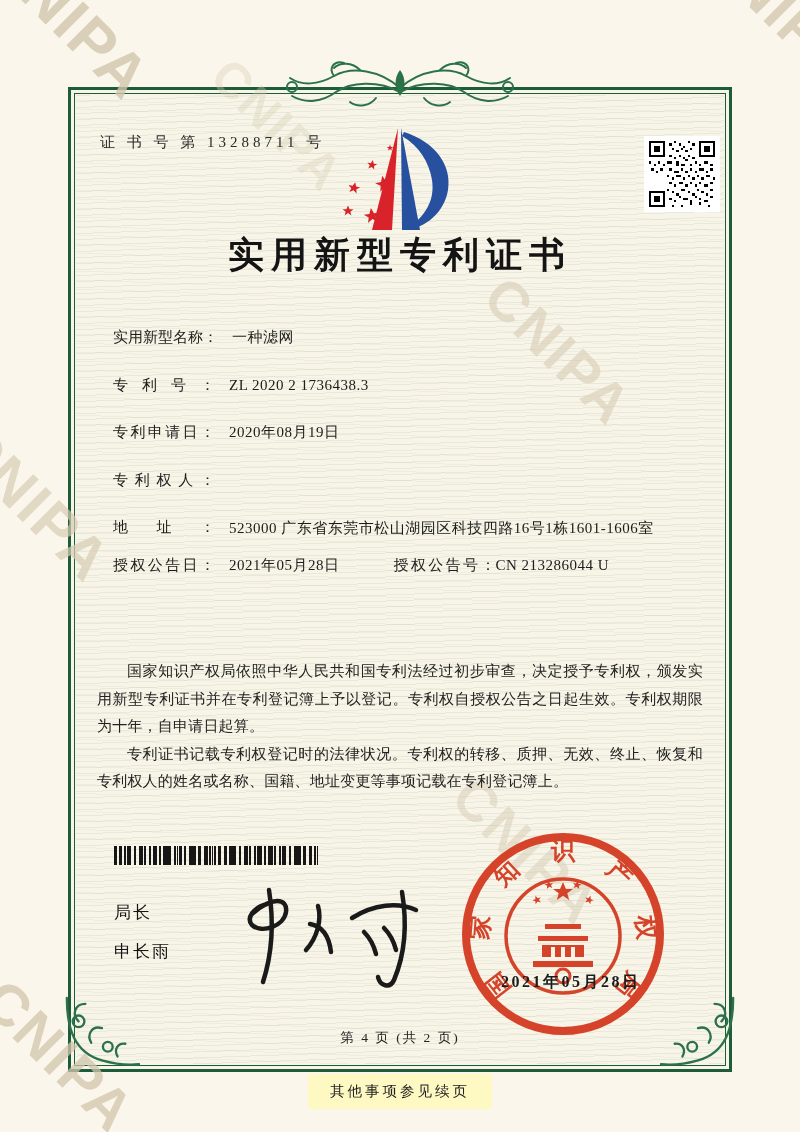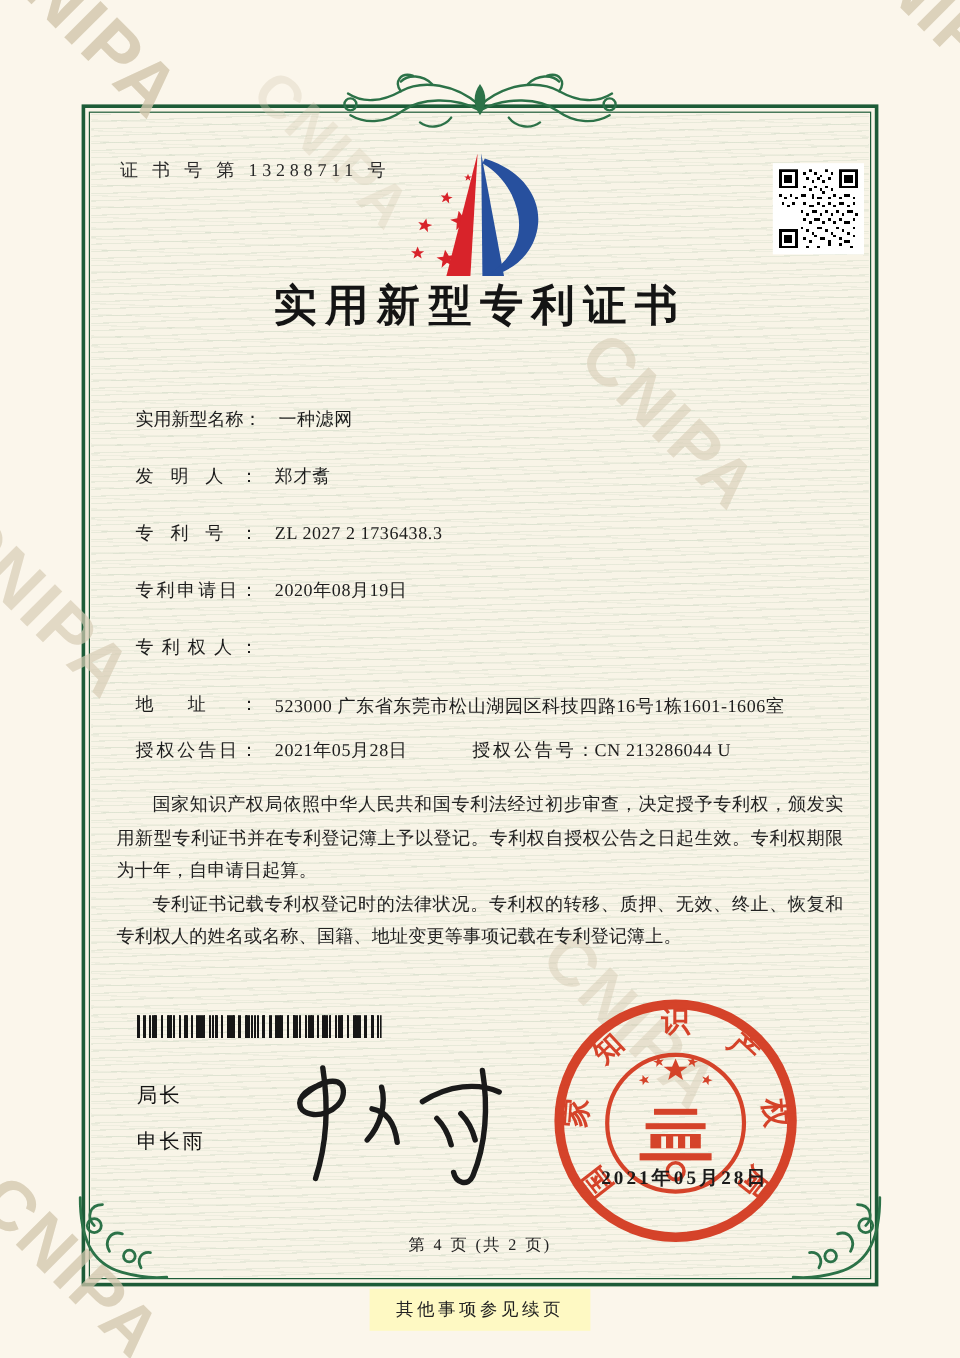--- a/index.html
+++ b/index.html
@@ -26,21 +26,21 @@
   .orn-top{left:280px;top:58px;width:240px;height:60px;}
   .orn-bl{left:58px;top:996px;width:84px;height:78px;}
   .orn-br{left:658px;top:996px;width:84px;height:78px;transform:scaleX(-1);}
   
   .abs{position:absolute;z-index:2;}
   .certno{left:100px;top:133px;font-size:15px;letter-spacing:4px;color:#2a2a2a;}
   .qr{left:644px;top:136px;width:76px;height:76px;background:#fff;padding:5px;box-sizing:border-box;}
   .logo{left:338px;top:118px;width:134px;height:120px;}
   .title{left:0;top:231px;width:100%;text-align:center;font-size:36px;font-weight:700;
          letter-spacing:7px;color:#141414;}
-  .fields{left:113px;top:340px;width:575px;font-size:15px;color:#1c1c1c;}
+  .fields{left:113px;top:327px;width:575px;font-size:15px;color:#1c1c1c;}
   .frow{display:flex;margin-bottom:26.5px;line-height:21px;align-items:flex-start;}
   .flabel{flex:0 0 102px;text-align:justify;text-align-last:justify;margin-right:14px;white-space:nowrap;}
   .fvalue{letter-spacing:.5px;}
   .frow-addr{margin-bottom:16px;}
   .frow-addr .fvalue{width:442px;line-height:22px;}
   .grant2{margin-left:54px;flex:0 0 102px;text-align:justify;text-align-last:justify;white-space:nowrap;}
   .bodytext{left:97px;top:658px;width:606px;font-size:15px;line-height:27.5px;color:#222;
             letter-spacing:.2px;text-align:justify;}
   .bodytext p{margin:0;text-indent:2em;}
   .barcode{left:114px;top:846px;width:204px;height:19px;
@@ -151,26 +151,22 @@
   </svg>
 
   <div class="abs title">实用新型专利证书</div>
 
   <div class="abs fields">
     <div class="frow">
       <span class="flabel">实用新型名称：</span>
       <span class="fvalue">一种滤网</span>
     </div>
     <div class="frow">
-      <span class="flabel">发明人：</span>
-      <span class="fvalue">郑才翥</span>
-    </div>
-    <div class="frow">
       <span class="flabel">专利号：</span>
-      <span class="fvalue">ZL 2027 2 1736438.3</span>
+      <span class="fvalue">ZL 2020 2 1736438.3</span>
     </div>
     <div class="frow">
       <span class="flabel">专利申请日：</span>
       <span class="fvalue">2020年08月19日</span>
     </div>
     <div class="frow">
       <span class="flabel">专利权人：</span>
     </div>
     <div class="frow frow-addr">
       <span class="flabel">地址：</span>

